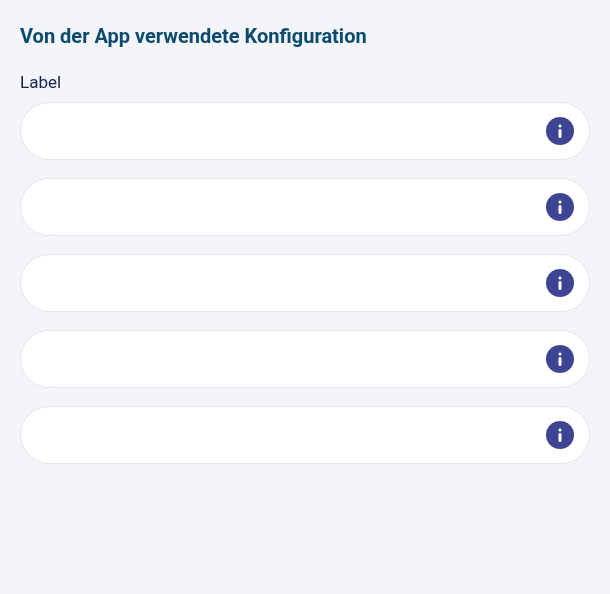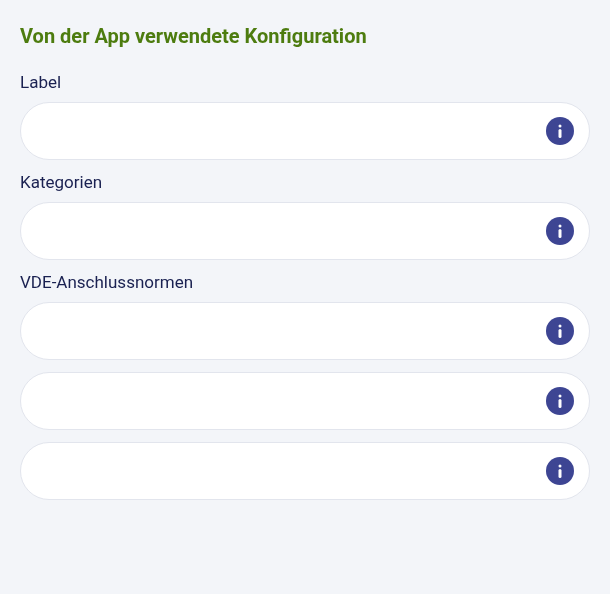--- a/index.html
+++ b/index.html
@@ -7,27 +7,27 @@
       margin: 0;
       padding: 0;
     }
     body {
       font-family: -apple-system, BlinkMacSystemFont, 'Segoe UI', Roboto, Helvetica, Arial, sans-serif;
       background-color: #f3f5f9;
       padding: 24px 20px;
       width: 610px;
     }
     .section-title {
-      color: #4d7c0f;
+      color: #0c4a6e;
       font-size: 20px;
       font-weight: 700;
       margin-bottom: 24px;
     }
     .field-group {
-      margin-bottom: 12px;
+      margin-bottom: 18px;
     }
     .field-label {
       color: #1a2151;
       font-size: 17px;
       font-weight: 400;
       margin-bottom: 10px;
       display: block;
     }
     .input-wrapper {
       position: relative;
@@ -77,34 +77,32 @@
     <span class="info-icon">
       <svg viewBox="0 0 6 14">
           <circle cx="3" cy="2" r="1.5"></circle>
           <rect x="1.5" y="5" width="3" height="9" rx="1.5"></rect>
         </svg>
     </span>
   </div>
 </div>
 
 <div class="field-group">
-  <label class="field-label">Kategorien</label>
   <div class="input-wrapper">
     <input type="text" class="text-input" value="" style="">
     <span class="info-icon">
       <svg viewBox="0 0 6 14">
           <circle cx="3" cy="2" r="1.5"></circle>
           <rect x="1.5" y="5" width="3" height="9" rx="1.5"></rect>
         </svg>
     </span>
   </div>
 </div>
 
 <div class="field-group">
-  <label class="field-label">VDE-Anschlussnormen</label>
   <div class="input-wrapper">
     <input type="text" class="text-input" value="" style="">
     <span class="info-icon">
       <svg viewBox="0 0 6 14">
           <circle cx="3" cy="2" r="1.5"></circle>
           <rect x="1.5" y="5" width="3" height="9" rx="1.5"></rect>
         </svg>
     </span>
   </div>
 </div>

